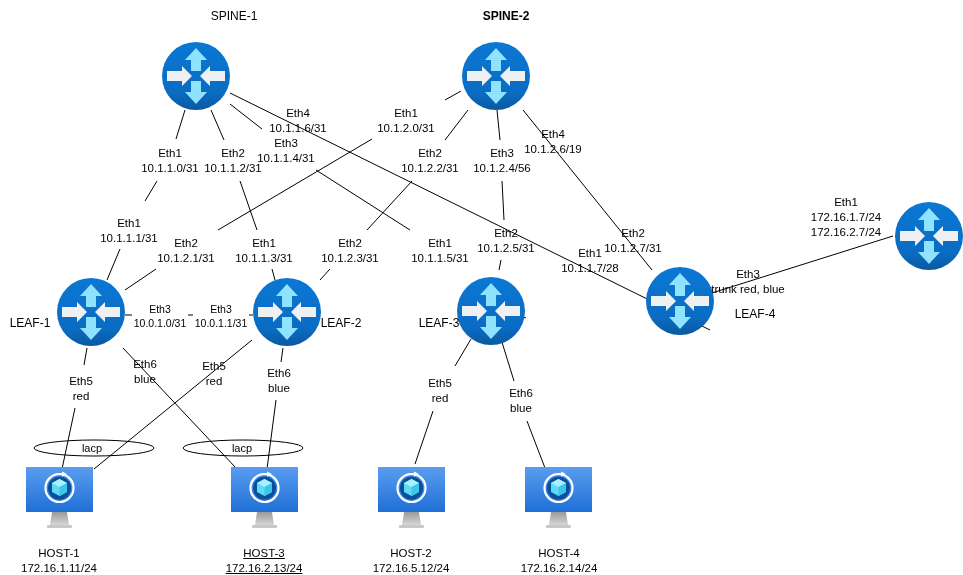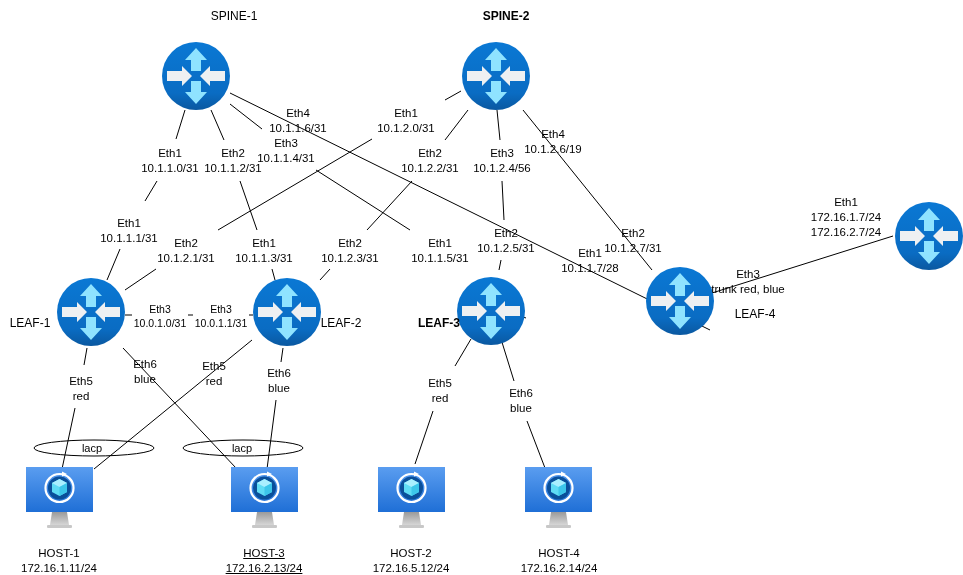--- a/index.html
+++ b/index.html
@@ -126,21 +126,21 @@
     <use href="#host" x="231" y="467"></use>
     <use href="#host" x="378" y="467"></use>
     <use href="#host" x="525" y="467"></use>
   </g>
 </svg>
 
 <div class="lbl title" style="left:195px; top:9px;margin-left:39px;">SPINE-1</div>
 <div class="lbl title" style="left:506px; top:9px;font-weight:bold;">SPINE-2</div>
 <div class="lbl title" style="left:30px; top:316px;">LEAF-1</div>
 <div class="lbl title" style="left:341px; top:316px;">LEAF-2</div>
-<div class="lbl title" style="left:439px; top:316px;font-weight:bold;">LEAF-3</div>
+<div class="lbl title" style="left:439px; top:316px;">LEAF-3</div>
 <div class="lbl title" style="left:755px; top:307px;">LEAF-4</div>
 
 <div class="lbl" style="left:59px; top:546px;">
   <div>HOST-1</div>
   <div>172.16.1.11/24</div>
 </div>
 <div class="lbl" style="left:264px; top:546px;text-decoration:underline;">
   <div>HOST-3</div>
   <div>172.16.2.13/24</div>
 </div>

